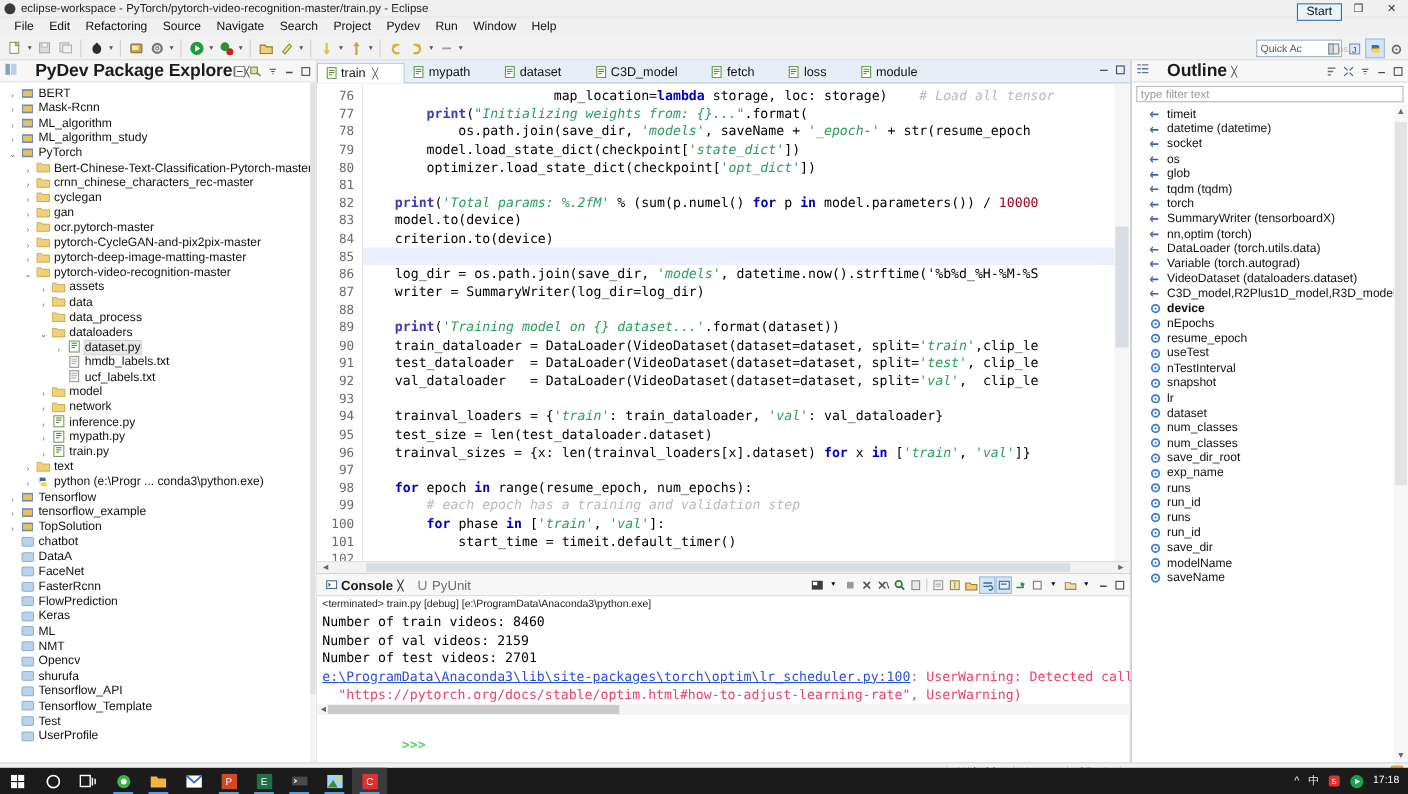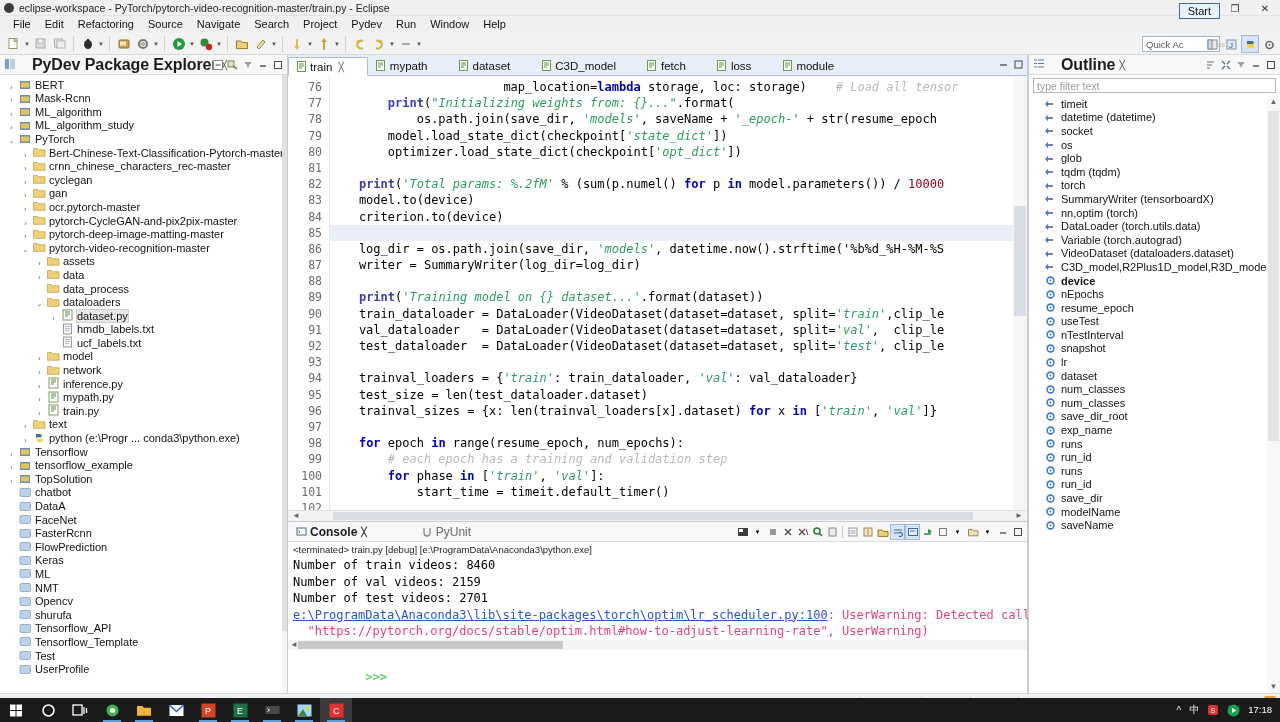--- a/index.html
+++ b/index.html
@@ -113,21 +113,21 @@
   .editor-vscroll { position:absolute; right:0; top:0; width:14px; height:100%; background:#f6f6f6; }
   .editor-vscroll i{ position:absolute; left:1px; top:130px; width:12px; height:110px; background:#d8dde3; display:block; }
   .editor-hscroll { height:11px; background:#f2f2f2; border-top:1px solid #e0e0e0; position:relative; }
   .editor-hscroll i{ position:absolute; left:45px; top:1px; height:8px; width:640px; background:#d8dde3; display:block;}
   .editor-hscroll .ar{ position:absolute; top:0; font-size:8px; color:#666; width:12px; text-align:center;}
 
   
   .console-wrap { flex:1; display:flex; flex-direction:column; border-right:1px solid #c6ccd4;
                   background:#fff; border-top:1px solid #c6ccd4; }
   .ctabs { height:20px; background:#f7f7f7; display:flex; align-items:center; position:relative;
-           border-bottom:1px solid #dcdcdc;gap:43px; }
+           border-bottom:1px solid #dcdcdc; }
   .ctab { display:flex; align-items:center; font-size:12px; color:#1c1c1c; padding:0 4px; margin-left:4px;}
   .ctab.active{ font-weight:bold; }
   .ctab.inactive{ color:#6a6a6a; }
   .ctools{ position:absolute; right:2px; top:0; height:20px; display:flex; align-items:center;}
   .ct{ width:15px;height:16px;display:flex;align-items:center;justify-content:center;}
   .ct.sel{ background:#d6e5f5; border:1px solid #9dbbd8; }
   .cterm { font-size:9.5px; color:#222; padding:2px 0 2px 5px; font-family:"Liberation Sans",sans-serif;}
   .cout { font-family:"DejaVu Sans Mono", monospace; font-size:12px; line-height:16.5px;
           padding-left:5px; white-space:pre; color:#000; }
   .cout .warn { color:#e8436f; }
@@ -957,22 +957,22 @@
               <div class="cl">&nbsp;</div>
               <div class="cl">    <span class="fn">print</span>(<span class="str">'Total params: %.2fM'</span> % (sum(p.numel() <span class="kw2">for</span> p <span class="kw2">in</span> model.parameters()) / <span class="num">10000</span></div>
               <div class="cl">    model.to(device)</div>
               <div class="cl">    criterion.to(device)</div>
               <div class="cl cur">&nbsp;</div>
               <div class="cl">    log_dir = os.path.join(save_dir, <span class="str">'models'</span>, datetime.now().strftime('%b%d_%H-%M-%S</div>
               <div class="cl">    writer = SummaryWriter(log_dir=log_dir)</div>
               <div class="cl">&nbsp;</div>
               <div class="cl">    <span class="fn">print</span>(<span class="str">'Training model on {} dataset...'</span>.format(dataset))</div>
               <div class="cl">    train_dataloader = DataLoader(VideoDataset(dataset=dataset, split=<span class="str">'train'</span>,clip_le</div>
+              <div class="cl">    test_dataloader  = DataLoader(VideoDataset(dataset=dataset, split=<span class="str">'test'</span>, clip_le</div>
               <div class="cl">    val_dataloader   = DataLoader(VideoDataset(dataset=dataset, split=<span class="str">'val'</span>,  clip_le</div>
-              <div class="cl">    test_dataloader  = DataLoader(VideoDataset(dataset=dataset, split=<span class="str">'test'</span>, clip_le</div>
               <div class="cl">&nbsp;</div>
               <div class="cl">    trainval_loaders = {<span class="str">'train'</span>: train_dataloader, <span class="str">'val'</span>: val_dataloader}</div>
               <div class="cl">    test_size = len(test_dataloader.dataset)</div>
               <div class="cl">    trainval_sizes = {x: len(trainval_loaders[x].dataset) <span class="kw2">for</span> x <span class="kw2">in</span> [<span class="str">'train'</span>, <span class="str">'val'</span>]}</div>
               <div class="cl">&nbsp;</div>
               <div class="cl">    <span class="kw2">for</span> epoch <span class="kw2">in</span> range(resume_epoch, num_epochs):</div>
               <div class="cl">        <span class="cmt"># each epoch has a training and validation step</span></div>
               <div class="cl">        <span class="kw2">for</span> phase <span class="kw2">in</span> [<span class="str">'train'</span>, <span class="str">'val'</span>]:</div>
               <div class="cl">            start_time = timeit.default_timer()</div>
               <div class="cl">&nbsp;</div>

